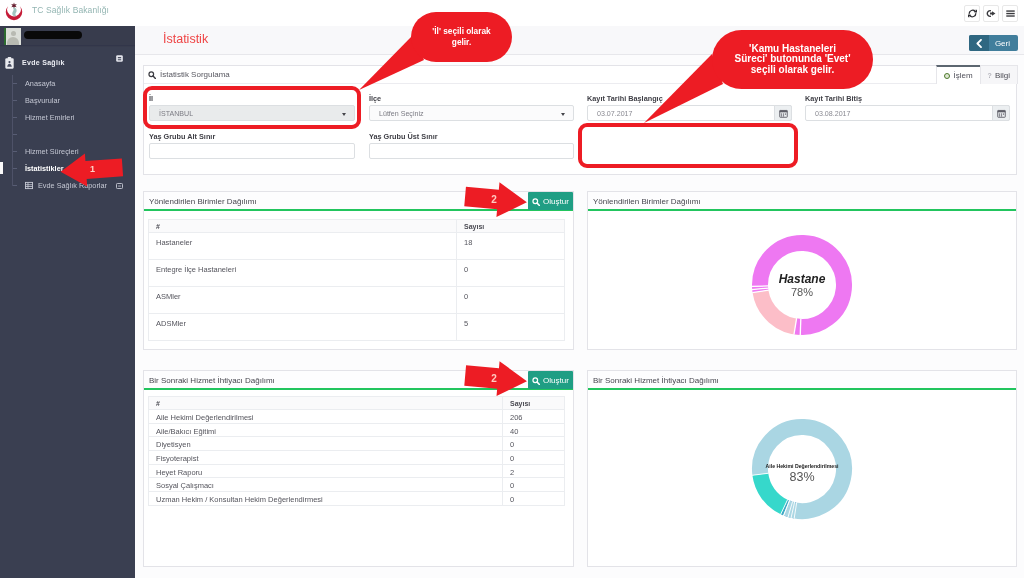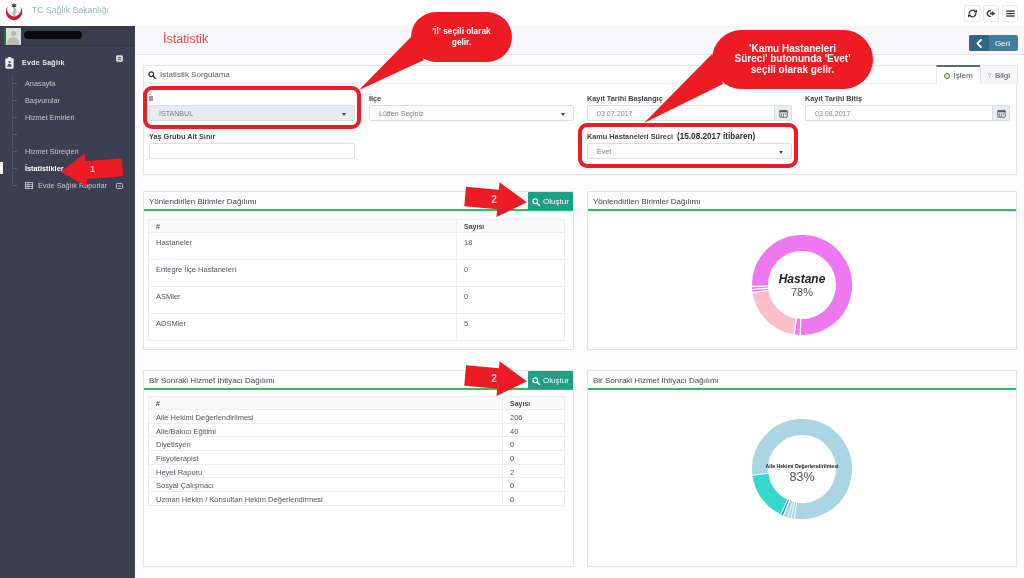--- a/index.html
+++ b/index.html
@@ -304,25 +304,24 @@
               </svg>
             </span>
           </div>
         </div>
         <div class="fcell" style="left: 5px; top: 47px; width: 206px;">
           <div class="flabel"><span>Yaş Grubu Alt Sınır</span></div>
           <div class="finput">
             <span class="fv"></span>
           </div>
         </div>
-        <div class="fcell" style="left: 443px; top: 47px; width: 205px;">
-          <div class="flabel"><span>Kamu Hastaneleri Süreci</span><span style="margin-left: 4px; font-size: 8.2px; color: rgb(43, 43, 48);">(15.08.2017 itibaren)</span></div>
-          <div class="fselect light">
-            <span class="fv">Evet</span>
-            <span class="car"></span>
+        <div class="fcell" style="left: 225px; top: 47px; width: 205px;">
+          <div class="flabel"><span>Yaş Grubu Üst Sınır</span></div>
+          <div class="finput">
+            <span class="fv"></span>
           </div>
         </div>
       </div>
   </div>
 
   <div class="dpanel" id="dp-table1" style="left:8px;top:165px;width:431px;height:159px;">
     <div class="dp-hd">
       <span class="t">Yönlendirilen Birimler Dağılımı</span>
       <span class="genbtn">
         <span>

